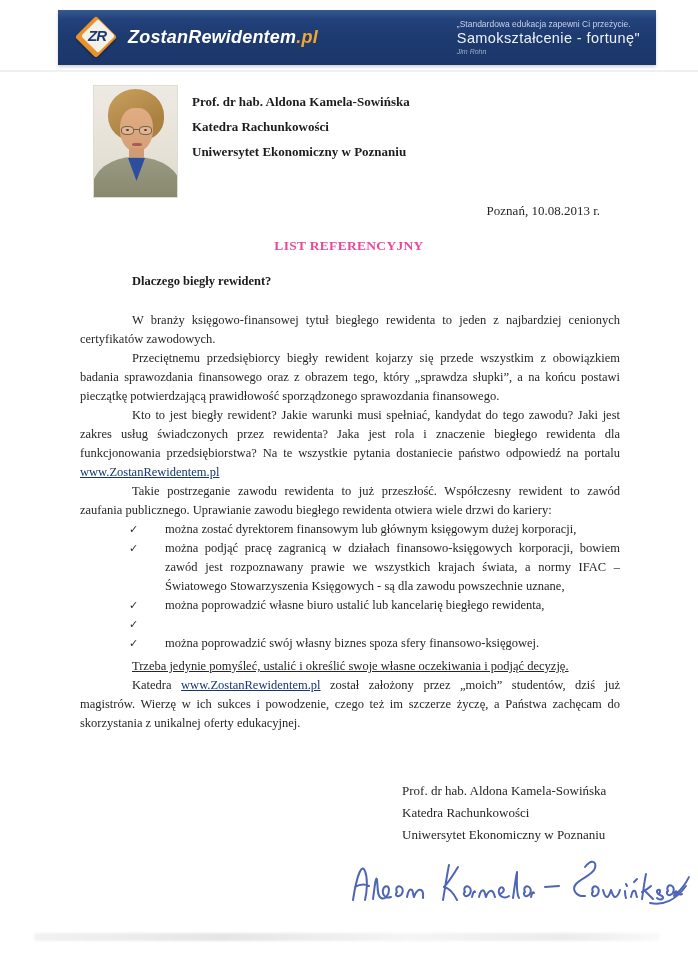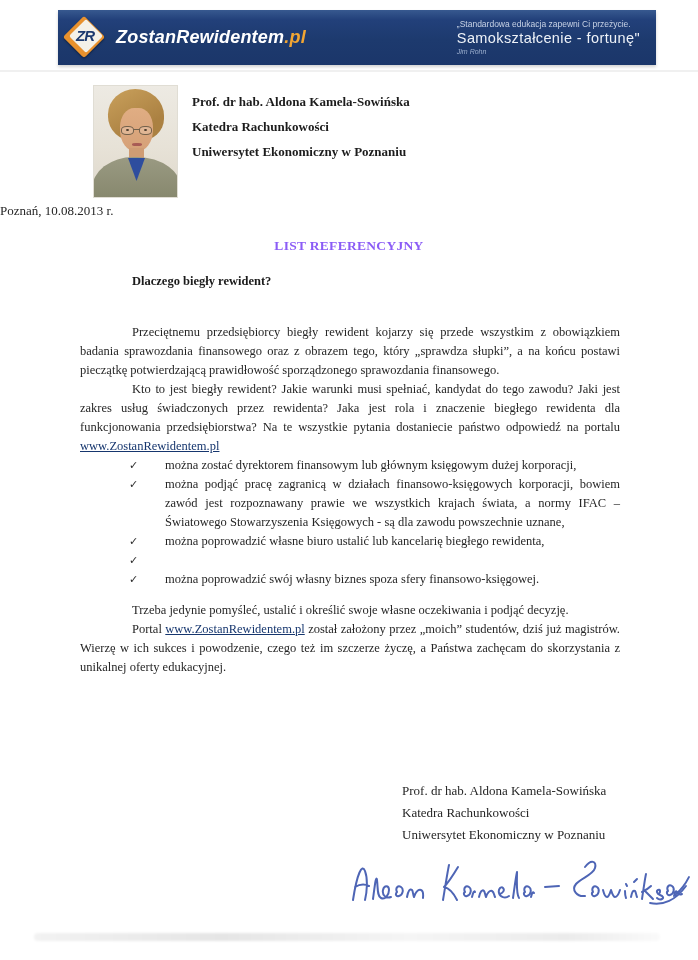--- a/index.html
+++ b/index.html
@@ -7,21 +7,21 @@
   .page {
     position:relative; width:698px; height:960px; margin:0 auto;
     background:#ffffff; overflow:hidden;
     font-family:"Liberation Serif", serif; color:#222222;
   }
 
   
   .header-bar {
     position:absolute; left:58px; top:10px; width:598px; height:55px;
     background:linear-gradient(180deg,#37598f 0%, #22407a 18%, #1d3a6e 55%, #1b366a 100%);
-    display:flex; align-items:center; padding:0 16px 0 6px;
+    display:flex; align-items:center; padding:0 16px 0 18px;
     font-family:"Liberation Sans", sans-serif;
     box-shadow:0 2px 3px rgba(0,0,0,0.18);
   }
   .logo { position:relative; width:42px; height:42px; flex:0 0 auto; }
   .diamond-outer {
     position:absolute; left:5px; top:5px; width:30px; height:30px;
     transform:rotate(45deg); background:#e8912d; border-radius:3px;
     box-shadow:1px 1px 2px rgba(0,0,0,0.35);
   }
   .diamond-inner {
@@ -57,27 +57,27 @@
   .eye { position:absolute; top:3px; width:3px; height:2px; background:#4a3a2c; border-radius:50%; }
   .eye.l { left:5px; } .eye.r { right:5px; }
   .mouth { position:absolute; left:38px; top:57px; width:10px; height:3px; background:#a85b55; border-radius:40%; }
   .neck { position:absolute; left:35px; top:62px; width:15px; height:14px; background:#cf9c74; }
   .jacket { position:absolute; left:-2px; bottom:-1px; width:90px; height:41px; background:linear-gradient(180deg,#9a9a82 0%, #87886e 100%); border-radius:46% 50% 0 0 / 78% 82% 0 0; }
   .shirt { position:absolute; left:34px; bottom:16px; width:17px; height:23px; background:#2e4d9e; clip-path:polygon(0 0, 100% 0, 50% 100%); }
 
   .author-info { margin-left:14px; padding-top:4px; font-weight:bold; font-size:13px; line-height:25px; color:#1c1c1c; white-space:nowrap; }
 
   
-  .date-line { position:absolute; top:203px; left:0; width:600px; text-align:left; font-size:13px; color:#262626; }
-  .doc-title { position:absolute; top:238px; left:0; width:698px; text-align:center; font-weight:bold; font-size:13.5px; letter-spacing:0.3px; color:#8b5cf6; }
+  .date-line { position:absolute; top:203px; left:0; width:600px; text-align:right; font-size:13px; color:#262626; }
+  .doc-title { position:absolute; top:238px; left:0; width:698px; text-align:center; font-weight:bold; font-size:13.5px; letter-spacing:0.3px; color:#ec4899; }
 
   .letter-body { position:absolute; left:80px; top:272px; width:540px; font-size:12.5px; line-height:19px; color:#262626; }
-  .section-heading { font-weight:bold; text-indent:52px; margin-bottom:32px; color:#1b1b1b; }
+  .section-heading { font-weight:bold; text-indent:52px; margin-bottom:20px; color:#1b1b1b; }
   .para { text-align:justify; text-indent:52px; }
-  .para.gap-top { margin-top:12px; }
+  .para.gap-top { margin-top:4px;text-decoration:underline; }
   a.doclink, span.doclink { color:#16366e; text-decoration:underline; cursor:pointer; }
 
   .bullet { display:flex; }
   .check { flex:0 0 36px; margin-left:49px; color:#2c2c2c; font-family:"DejaVu Sans", sans-serif; font-size:11px; }
   .btext { flex:1; text-align:justify; }
 
   .signoff { position:absolute; left:402px; top:780px; font-size:13px; line-height:22px; color:#262626; white-space:nowrap; }
 
   .signature { position:absolute; left:345px; top:854px; width:348px; height:62px; }
   .signature svg { display:block; width:100%; height:100%; }
@@ -128,22 +128,24 @@
       <div>Katedra Rachunkowości</div>
       <div>Uniwersytet Ekonomiczny w Poznaniu</div>
     </div>
   </div>
 
   <div class="date-line">Poznań, 10.08.2013 r.</div>
   <div class="doc-title">LIST REFERENCYJNY</div>
 
   <div class="letter-body">
     <div class="section-heading">Dlaczego biegły rewident?</div>
+    <p class="para">W branży księgowo-finansowej tytuł biegłego rewidenta to jeden z najbardziej cenionych certyfikatów zawodowych.</p>
     <p class="para">Przeciętnemu przedsiębiorcy biegły rewident kojarzy się przede wszystkim z obowiązkiem badania sprawozdania finansowego oraz z obrazem tego, który „sprawdza słupki”, a na końcu postawi pieczątkę potwierdzającą prawidłowość sporządzonego sprawozdania finansowego.</p>
     <p class="para"><span>Kto to jest biegły rewident? Jakie warunki musi spełniać, kandydat do tego zawodu? Jaki jest zakres usług świadczonych przez rewidenta? Jaka jest rola i znaczenie biegłego rewidenta dla funkcjonowania przedsiębiorstwa? Na te wszystkie pytania dostaniecie państwo odpowiedź na portalu </span><a class="doclink">www.ZostanRewidentem.pl</a></p>
+    <p class="para">Takie postrzeganie zawodu rewidenta to już przeszłość. Współczesny rewident to zawód zaufania publicznego. Uprawianie zawodu biegłego rewidenta otwiera wiele drzwi do kariery:</p>
 
     <div class="bullet">
       <span class="check">✓</span>
       <span class="btext">można zostać dyrektorem finansowym lub głównym księgowym dużej korporacji,</span>
     </div>
     <div class="bullet">
       <span class="check">✓</span>
       <span class="btext">można podjąć pracę zagranicą w działach finansowo-księgowych korporacji, bowiem zawód jest rozpoznawany prawie we wszystkich krajach świata, a normy IFAC – Światowego Stowarzyszenia Księgowych - są dla zawodu powszechnie uznane,</span>
     </div>
     <div class="bullet">
@@ -152,21 +154,21 @@
     </div>
     <div class="bullet">
       <span class="check">✓</span>
     </div>
     <div class="bullet">
       <span class="check">✓</span>
       <span class="btext">można poprowadzić swój własny biznes spoza sfery finansowo-księgowej.</span>
     </div>
 
     <p class="para gap-top">Trzeba jedynie pomyśleć, ustalić i określić swoje własne oczekiwania i podjąć decyzję.</p>
-    <p class="para"><span>Portal </span><a class="doclink">www.ZostanRewidentem.pl</a><span> został założony przez „moich” studentów, dziś już magistrów. Wierzę w ich sukces i powodzenie, czego też im szczerze życzę, a Państwa zachęcam do skorzystania z unikalnej oferty edukacyjnej.</span></p>
+    <p class="para"><span>Katedra </span><a class="doclink">www.ZostanRewidentem.pl</a><span> został założony przez „moich” studentów, dziś już magistrów. Wierzę w ich sukces i powodzenie, czego też im szczerze życzę, a Państwa zachęcam do skorzystania z unikalnej oferty edukacyjnej.</span></p>
   </div>
 
   <div class="signoff">
     <div>Prof. dr hab. Aldona Kamela-Sowińska</div>
     <div>Katedra Rachunkowości</div>
     <div>Uniwersytet Ekonomiczny w Poznaniu</div>
   </div>
 
   <div class="signature">
     <span class="sr-only">Aldona Kamela - Sowińska</span>

